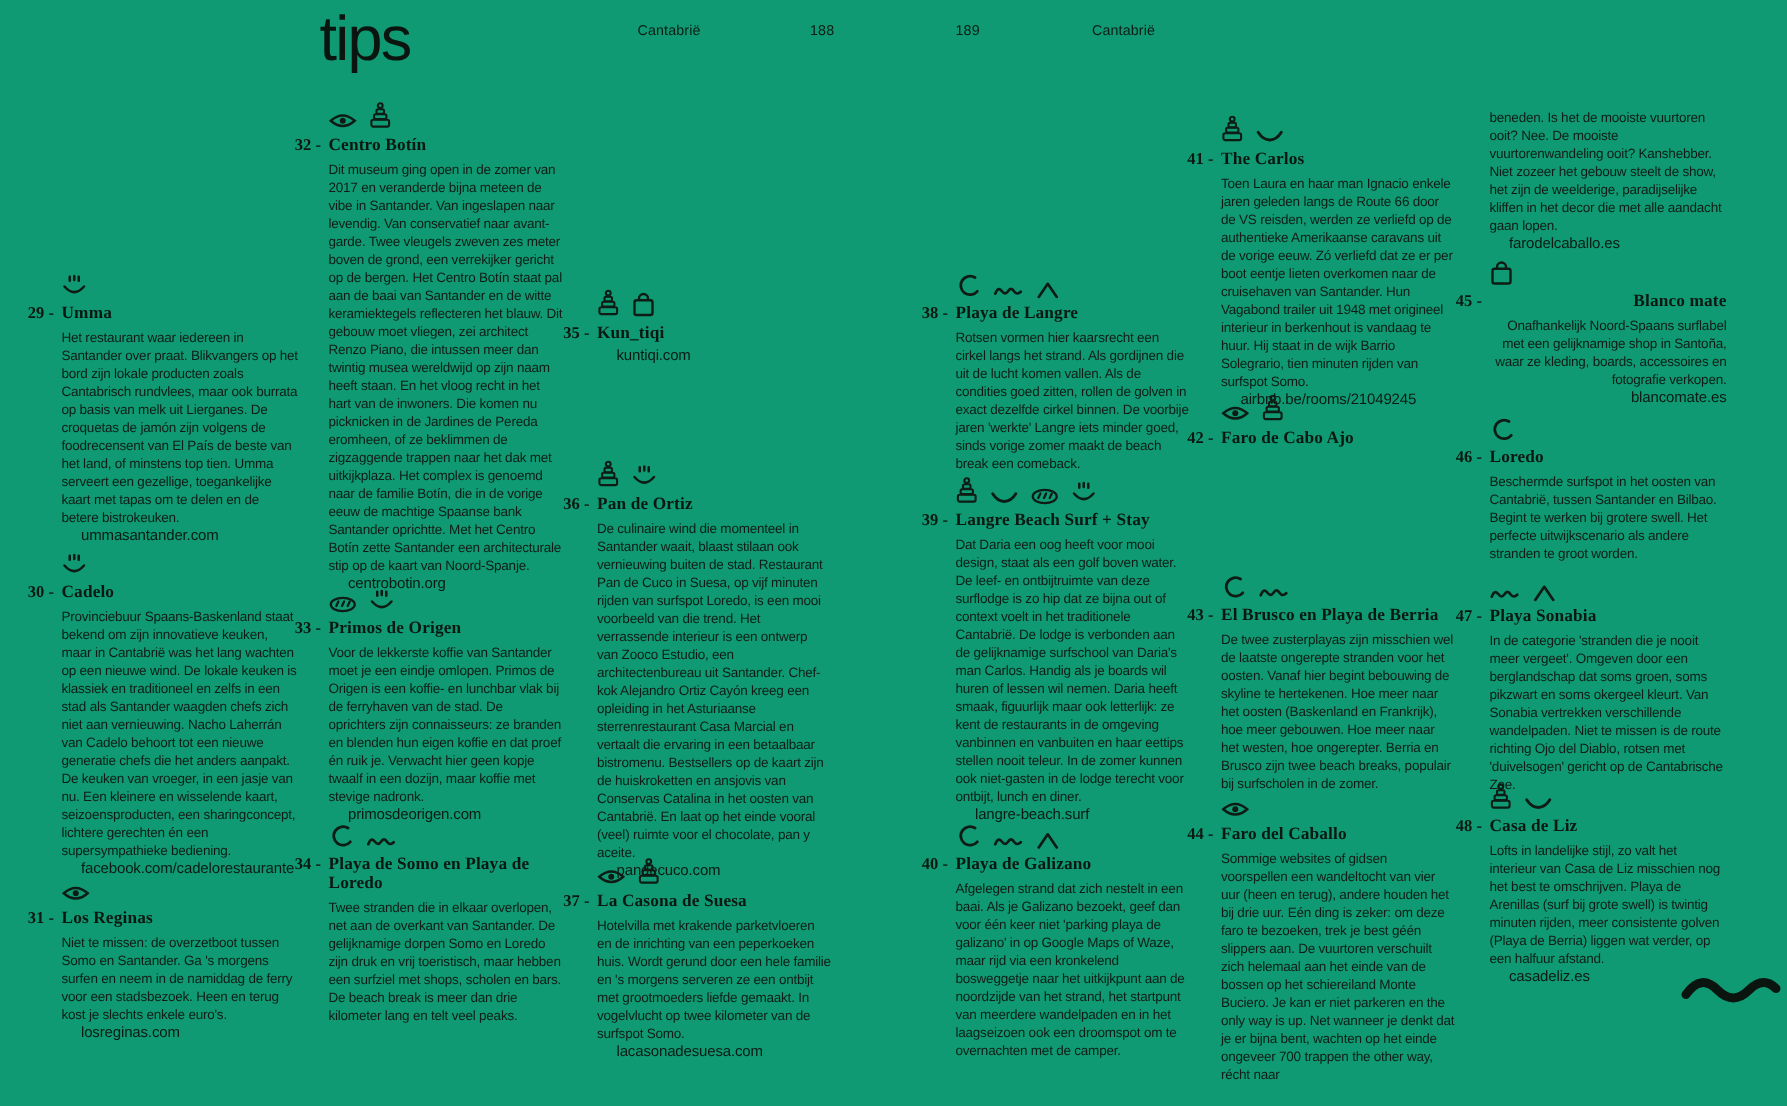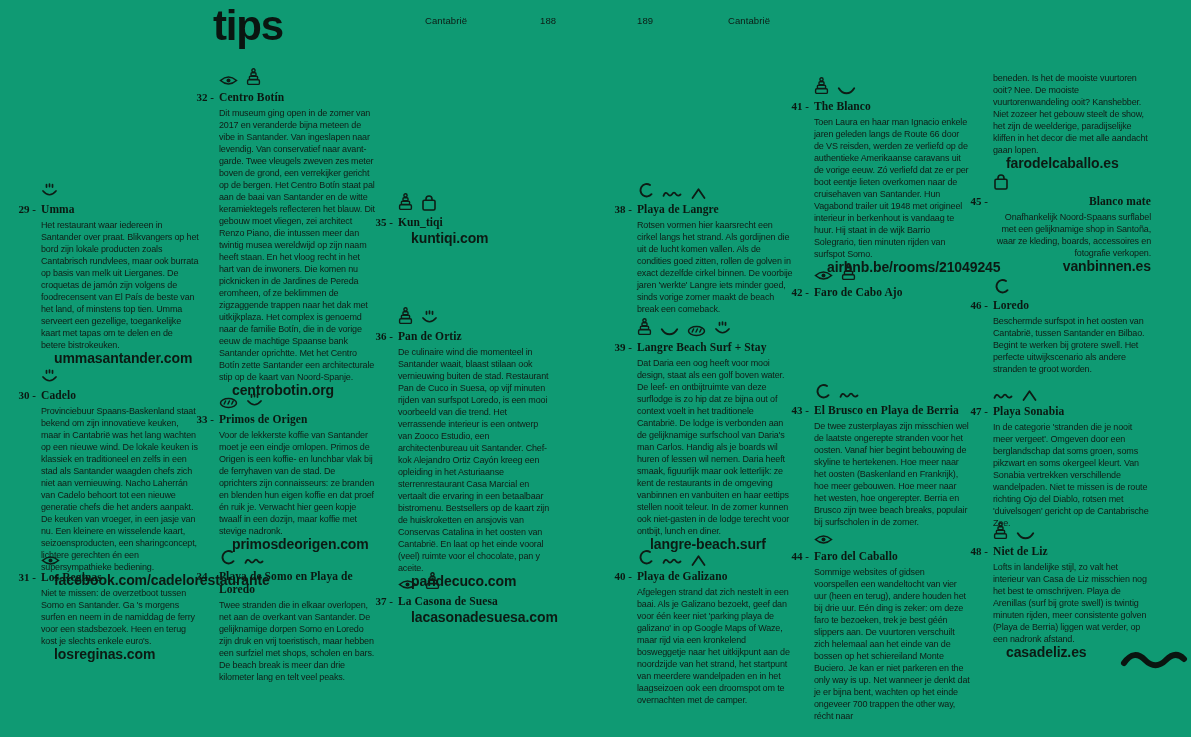--- a/index.html
+++ b/index.html
@@ -11,21 +11,21 @@
     position:relative;overflow:hidden;
   }
   .spread{position:absolute;inset:0;background:#0f9a73;}
   .ph{
     position:absolute;top:15px;
     font-size:9.5px;letter-spacing:.1px;color:#0d1c15;
   }
   .tips-title{
     position:absolute;left:213px;top:4px;margin:0;
     font-family:"Liberation Sans",sans-serif;
-    font-weight:700;font-size:42px;line-height:44px;
+    font-weight:400;font-size:42px;line-height:44px;
     letter-spacing:-1.2px;color:#0a1510;
   }
   .entry{position:absolute;color:#10201780;}
   .icons{display:flex;gap:8px;align-items:flex-end;height:19px;margin-bottom:4px;}
   .ic{display:block;}
   .ic svg{display:block;}
   .head{position:relative;margin-bottom:3px;}
   .num{
     position:absolute;right:100%;padding-right:5px;top:0;
     font-family:"Liberation Serif",serif;font-weight:700;
@@ -33,21 +33,21 @@
   }
   .title{
     font-family:"Liberation Serif",serif;font-weight:700;
     font-size:11.5px;line-height:13px;letter-spacing:.1px;color:#0b1811;
     display:block;
   }
   .body{
     font-size:9px;line-height:12px;letter-spacing:-.15px;color:#101d16;
   }
   .url{
-    font-size:14px;font-weight:700;line-height:12px;
+    font-size:10px;font-weight:400;line-height:12px;
     margin-left:13px;letter-spacing:-.1px;color:#0c1a13;
     margin-top:1px;
   }
   .squiggle{position:absolute;left:1120px;top:650px;}
 </style>
 </head>
 <body>
 
 <div class="spread">
 
@@ -88,21 +88,21 @@
             </svg>
           </span>
         </div>
         <div class="head">
           <span class="num">30 -</span>
           <span class="title">Cadelo</span>
         </div>
         <div class="body">Provinciebuur Spaans-Baskenland staat bekend om zijn innovatieve keuken, maar in Cantabrië was het lang wachten op een nieuwe wind. De lokale keuken is klassiek en traditioneel en zelfs in een stad als Santander waagden chefs zich niet aan vernieuwing. Nacho Laherrán van Cadelo behoort tot een nieuwe generatie chefs die het anders aanpakt. De keuken van vroeger, in een jasje van nu. Een kleinere en wisselende kaart, seizoensproducten, een sharingconcept, lichtere gerechten én een supersympathieke bediening.</div>
         <div class="url">facebook.com/cadelorestaurante</div>
       </div>
-      <div class="entry" style="left: 41px; top: 548px; width: 158px;">
+      <div class="entry" style="left: 41px; top: 583px; width: 158px;">
         <div class="icons">
           <span class="ic">
             <svg width="19" height="13" viewBox="0 0 19 13">
               <path d="M1.5,6.5 Q9.5,-0.5 17.5,6.5 Q9.5,13.5 1.5,6.5 Z" fill="none" stroke="#0e1c15" stroke-width="1.6"></path>
               <circle cx="9.5" cy="6.5" r="2" fill="#0e1c15"></circle>
             </svg>
           </span>
         </div>
         <div class="head">
           <span class="num">31 -</span>
@@ -253,20 +253,21 @@
                 <rect x="3.4" y="8.2" width="8.2" height="3.2" rx="1"></rect>
                 <rect x="1.6" y="11.8" width="11.8" height="4.6" rx="1.2"></rect>
               </g>
             </svg>
           </span>
         </div>
         <div class="head">
           <span class="num">37 -</span>
           <span class="title">La Casona de Suesa</span>
         </div>
+        <div class="body">Hotelvilla met krakende parketvloeren en de inrichting van een peperkoeken huis. Wordt gerund door een hele familie en 's morgens serveren ze een ontbijt met grootmoeders liefde gemaakt. In vogelvlucht op twee kilometer van de surfspot Somo.</div>
         <div class="url">lacasonadesuesa.com</div>
       </div>
       <div class="entry" style="left: 637px; top: 180px; width: 156px;">
         <div class="icons">
           <span class="ic">
             <svg width="17" height="16" viewBox="0 0 17 16">
               <path d="M13,2 A6.2,6.2 0 1 0 14.5,11.2" fill="none" stroke="#0e1c15" stroke-width="1.9" stroke-linecap="round"></path>
             </svg>
           </span>
           <span class="ic">
@@ -364,21 +365,21 @@
             </svg>
           </span>
           <span class="ic">
             <svg width="19" height="11" viewBox="0 0 19 11">
               <path d="M1.8,3.2 C6,10 13,10 17.2,3.2" fill="none" stroke="#0e1c15" stroke-width="1.9" stroke-linecap="round"></path>
             </svg>
           </span>
         </div>
         <div class="head">
           <span class="num">41 -</span>
-          <span class="title">The Blanco</span>
+          <span class="title">The Carlos</span>
         </div>
         <div class="body">Toen Laura en haar man Ignacio enkele jaren geleden langs de Route 66 door de VS reisden, werden ze verliefd op de authentieke Amerikaanse caravans uit de vorige eeuw. Zó verliefd dat ze er per boot eentje lieten overkomen naar de cruisehaven van Santander. Hun Vagabond trailer uit 1948 met origineel interieur in berkenhout is vandaag te huur. Hij staat in de wijk Barrio Solegrario, tien minuten rijden van surfspot Somo.</div>
         <div class="url">airbnb.be/rooms/21049245</div>
       </div>
       <div class="entry" style="left: 814px; top: 263px; width: 156px;">
         <div class="icons">
           <span class="ic">
             <svg width="19" height="13" viewBox="0 0 19 13">
               <path d="M1.5,6.5 Q9.5,-0.5 17.5,6.5 Q9.5,13.5 1.5,6.5 Z" fill="none" stroke="#0e1c15" stroke-width="1.6"></path>
               <circle cx="9.5" cy="6.5" r="2" fill="#0e1c15"></circle>
@@ -447,21 +448,21 @@
                 <rect x="2" y="6.2" width="12" height="9.8" rx="1.4"></rect>
               </g>
             </svg>
           </span>
         </div>
         <div class="head">
           <span class="num">45 -</span>
           <span class="title">Blanco mate</span>
         </div>
         <div class="body">Onafhankelijk Noord-Spaans surflabel met een gelijknamige shop in Santoña, waar ze kleding, boards, accessoires en fotografie verkopen.</div>
-        <div class="url">vanbinnen.es</div>
+        <div class="url">blancomate.es</div>
       </div>
       <div class="entry" style="left: 993px; top: 276px; width: 158px;">
         <div class="icons">
           <span class="ic">
             <svg width="17" height="16" viewBox="0 0 17 16">
               <path d="M13,2 A6.2,6.2 0 1 0 14.5,11.2" fill="none" stroke="#0e1c15" stroke-width="1.9" stroke-linecap="round"></path>
             </svg>
           </span>
         </div>
         <div class="head">
@@ -502,23 +503,23 @@
             </svg>
           </span>
           <span class="ic">
             <svg width="19" height="11" viewBox="0 0 19 11">
               <path d="M1.8,3.2 C6,10 13,10 17.2,3.2" fill="none" stroke="#0e1c15" stroke-width="1.9" stroke-linecap="round"></path>
             </svg>
           </span>
         </div>
         <div class="head">
           <span class="num">48 -</span>
-          <span class="title">Niet de Liz</span>
-        </div>
-        <div class="body">Lofts in landelijke stijl, zo valt het interieur van Casa de Liz misschien nog het best te omschrijven. Playa de Arenillas (surf bij grote swell) is twintig minuten rijden, meer consistente golven (Playa de Berria) liggen wat verder, op een nadronk afstand.</div>
+          <span class="title">Casa de Liz</span>
+        </div>
+        <div class="body">Lofts in landelijke stijl, zo valt het interieur van Casa de Liz misschien nog het best te omschrijven. Playa de Arenillas (surf bij grote swell) is twintig minuten rijden, meer consistente golven (Playa de Berria) liggen wat verder, op een halfuur afstand.</div>
         <div class="url">casadeliz.es</div>
       </div>
     </div>
 
   <svg class="squiggle" width="68" height="20" viewBox="0 0 68 20">
     <path d="M4,13 C11,3 18,3 25,10 C32,17 39,17 46,10 C53,3 59,4 64,9" fill="none" stroke="#0a1510" stroke-width="6" stroke-linecap="round"></path>
   </svg>
 
 </div>
 

